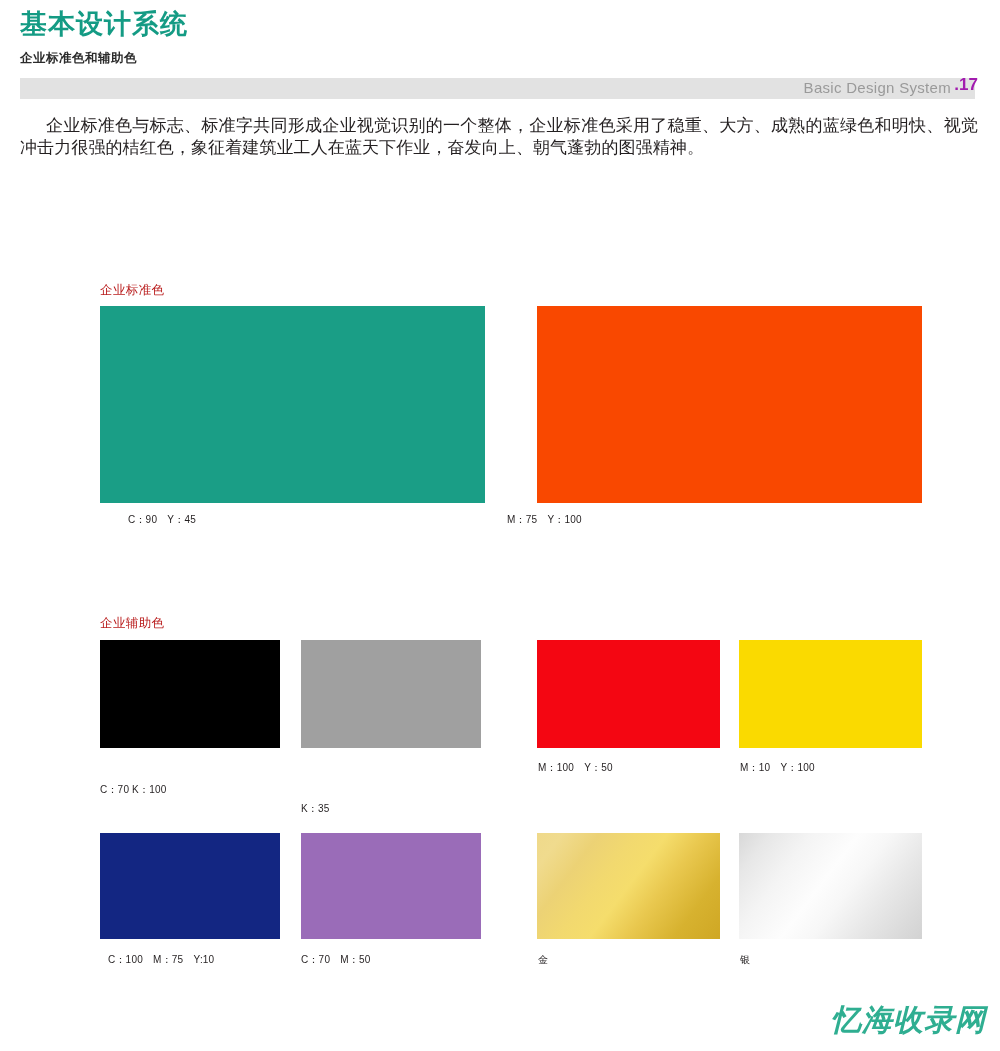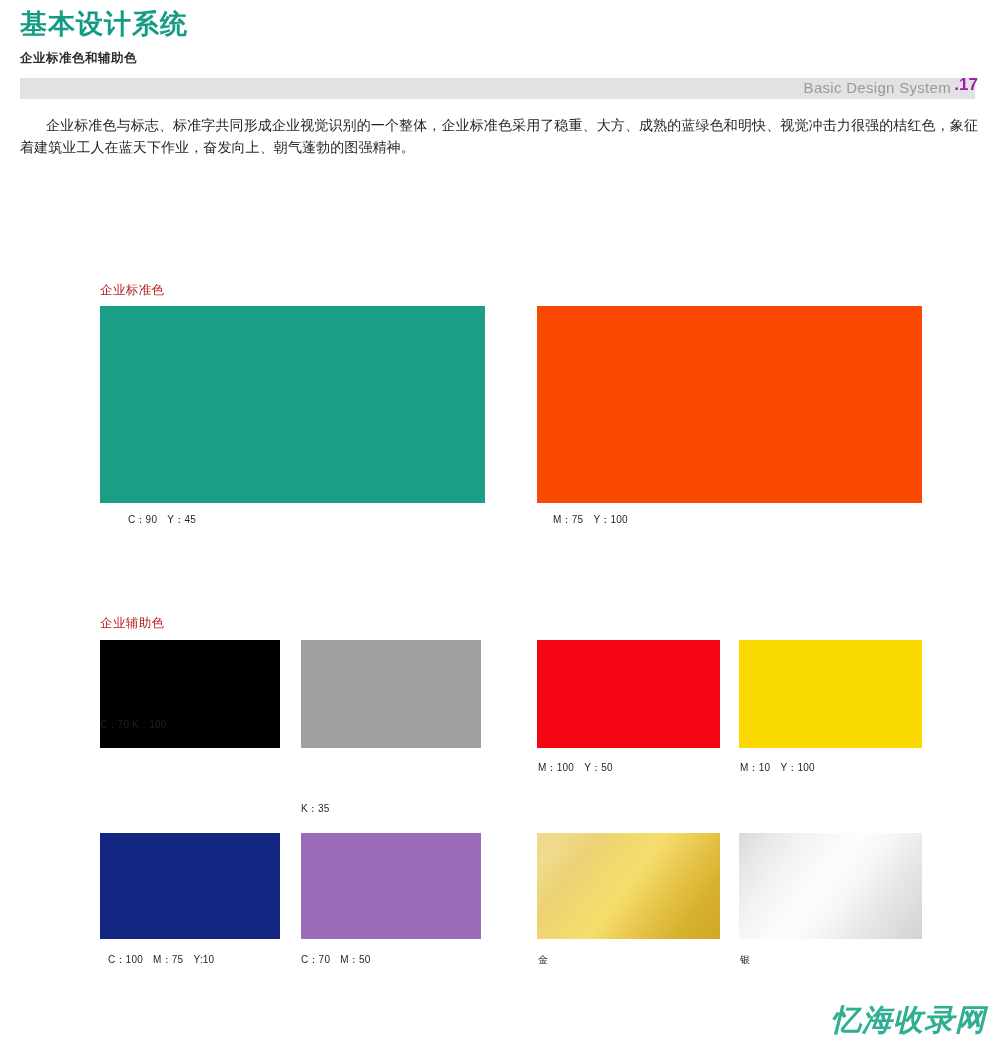--- a/index.html
+++ b/index.html
@@ -69,21 +69,21 @@
     font-family: "Liberation Sans", sans-serif;
     margin-left: 8px;
   }
 
   
   .intro-paragraph {
     position: absolute;
     left: 20px;
     top: 114px;
     width: 958px;
-    font-size: 14px;
+    font-size: 17px;
     line-height: 22px;
     color: #231f20;
     text-indent: 26px;
     text-align: justify;
     letter-spacing: 0.1px;
   }
 
   
   .section-label {
     position: absolute;
@@ -157,26 +157,26 @@
 <div class="header-bar-number">.17</div>
 
 <div class="intro-paragraph">企业标准色与标志、标准字共同形成企业视觉识别的一个整体，企业标准色采用了稳重、大方、成熟的蓝绿色和明快、视觉冲击力很强的桔红色，象征着建筑业工人在蓝天下作业，奋发向上、朝气蓬勃的图强精神。</div>
 
 <div class="section-label" style="left:100px; top:282px;">企业标准色</div>
 
 <div class="swatch" style="left:100px; top:306px; width:385px; height:197px; background:#1a9e86;"></div>
 <div class="caption" style="left:128px; top:513px;">C：90　Y：45</div>
 
 <div class="swatch" style="left:537px; top:306px; width:385px; height:197px; background:#f94800;"></div>
-<div class="caption" style="left:553px; top:513px;">M：75　Y：100</div>
+<div class="caption" style="left:507px; top:513px;">M：75　Y：100</div>
 
 <div class="section-label" style="left:100px; top:615px;">企业辅助色</div>
 
 <div class="swatch" style="left:100px; top:640px; width:180px; height:108px; background:#000000;"></div>
-<div class="caption" style="left:100px; top:718px;">C：70  K：100</div>
+<div class="caption" style="left:100px; top:783px;">C：70  K：100</div>
 
 <div class="swatch" style="left:301px; top:640px; width:180px; height:108px; background:#a0a0a0;"></div>
 <div class="caption" style="left:301px; top:761px;margin-top:41px;">K：35</div>
 
 <div class="swatch" style="left:537px; top:640px; width:183px; height:108px; background:#f40612;"></div>
 <div class="caption" style="left:538px; top:761px;">M：100　Y：50</div>
 
 <div class="swatch" style="left:739px; top:640px; width:183px; height:108px; background:#fada00;"></div>
 <div class="caption" style="left:740px; top:761px;">M：10　Y：100</div>
 

